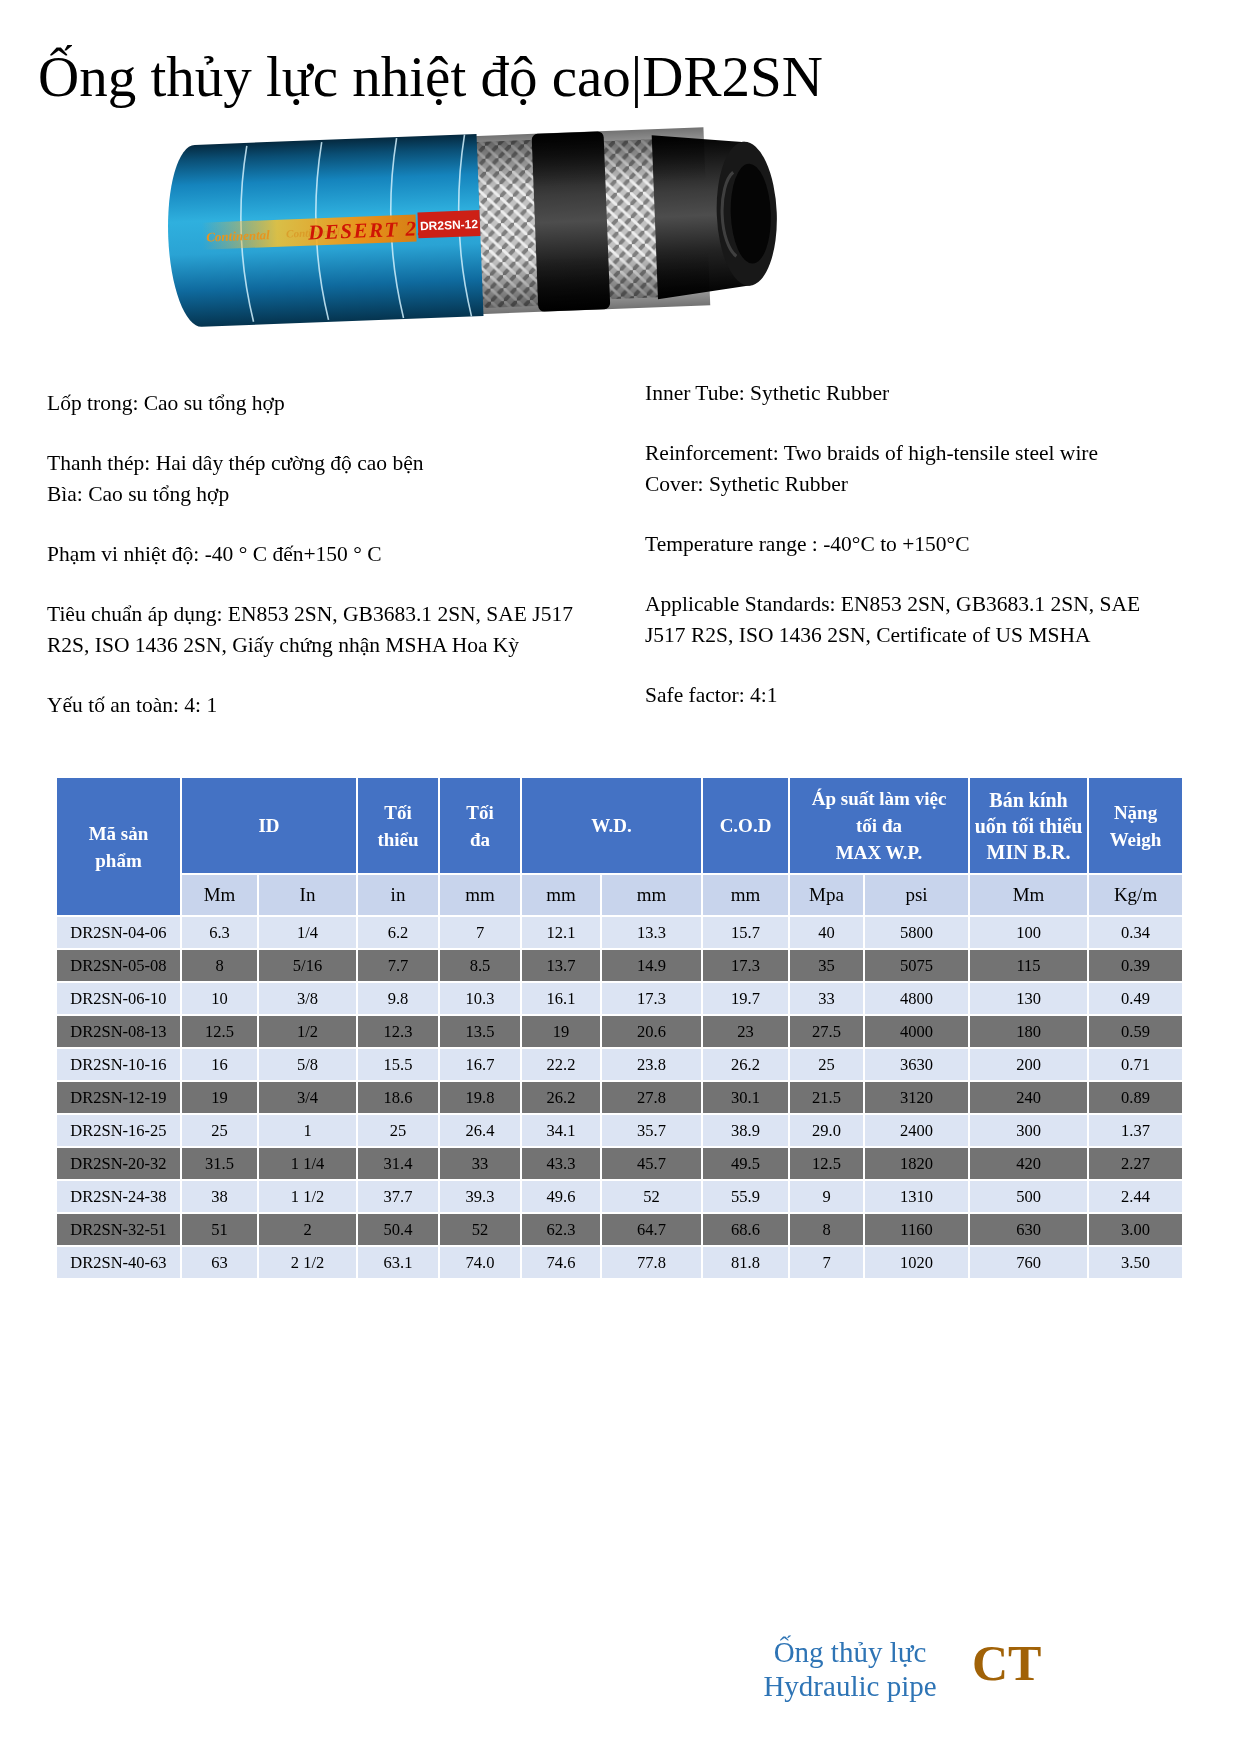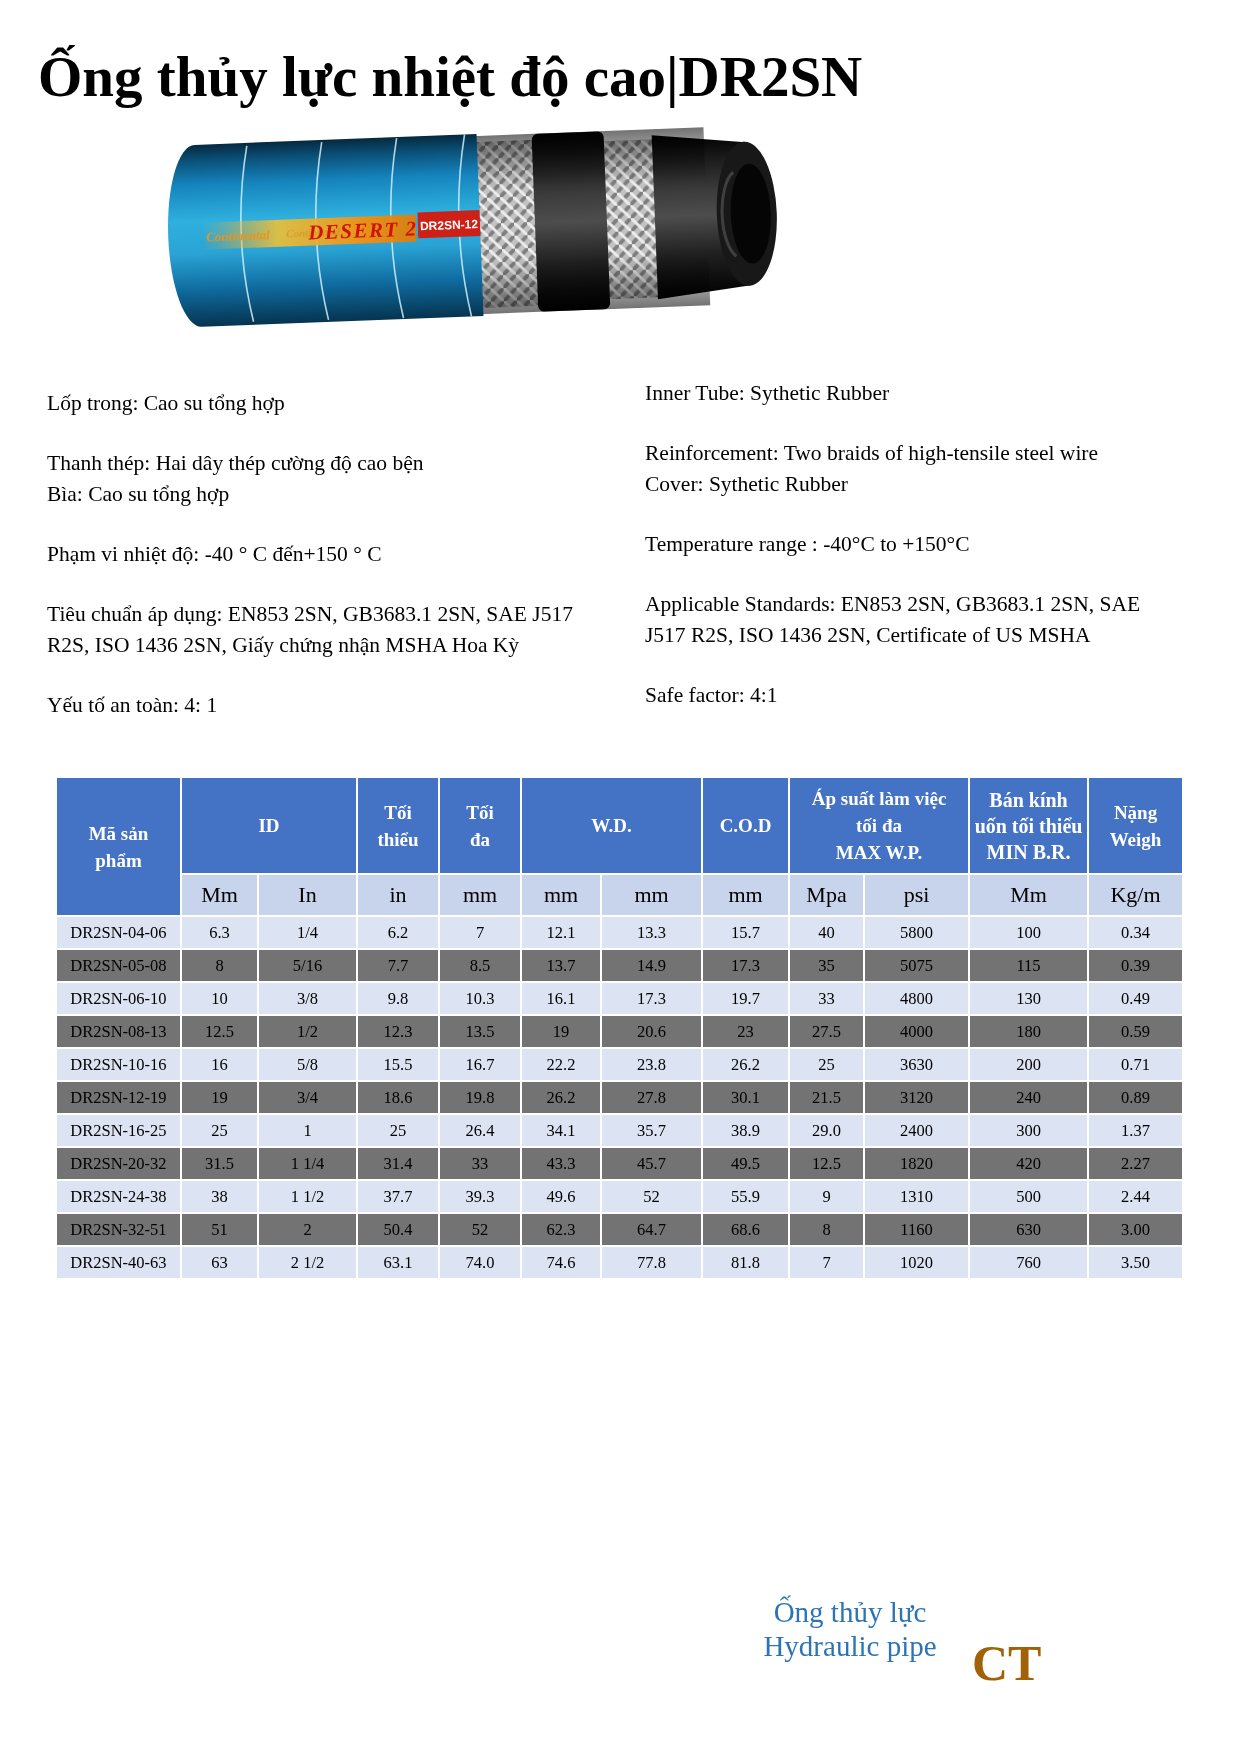--- a/index.html
+++ b/index.html
@@ -3,21 +3,21 @@
 <meta charset="utf-8">
 <style>
   * { margin:0; padding:0; box-sizing:border-box; }
   html,body { background:#ffffff; }
   body {
     width:1240px; height:1754px; position:relative; overflow:hidden;
     font-family:"Liberation Serif","DejaVu Serif",serif; color:#000;
   }
   .title {
     position:absolute; left:38px; top:44px;
-    font-size:57px; font-weight:700; letter-spacing:0px; white-space:nowrap;
+    font-size:57px; font-weight:400; letter-spacing:0px; white-space:nowrap;
   }
   .hose-wrap { position:absolute; left:150px; top:120px; width:660px; height:210px; }
   .t-brand  { font-size:13px; font-weight:bold; font-style:italic; fill:#e8951e; }
   .t-brand2 { font-size:11px; font-weight:bold; font-style:italic; fill:#d98a1a; opacity:.55; }
   .t-series { font-size:21px; font-weight:bold; font-style:italic; fill:#cf1405; letter-spacing:1.5px; }
   .t-model  { font-size:12px; font-weight:bold; fill:#ffffff; font-family:"Liberation Sans",sans-serif; }
 
   .spec-col { position:absolute; font-size:21.5px; line-height:31px; }
   .spec-col p { margin:0 0 29px 0; }
   .col-vi { left:47px;  top:388px; width:535px; }
@@ -30,27 +30,27 @@
   }
   .spec-table th {
     background:#4472c4; color:#ffffff; font-weight:bold; font-size:19px;
     text-align:center; vertical-align:middle; white-space:pre-line; line-height:27px;
     height:95px; padding:2px;
   }
   .spec-table th.th-small { font-size:20px; line-height:26px; }
   .spec-table td {
     text-align:center; vertical-align:middle; font-size:16.5px; padding:0 2px;
   }
-  .spec-table tr.units-row td { background:#c8d4ec; height:40px; font-size:22px;margin-left:41px; }
+  .spec-table tr.units-row td { background:#c8d4ec; height:40px; font-size:19px;margin-left:41px; }
   .spec-table tbody td { height:31px; }
   .spec-table tbody tr.odd  td { background:#dce4f3; }
   .spec-table tbody tr.even td { background:#737373; }
 
   .footer-text {
-    position:absolute; left:752px; top:1595px; width:196px;
+    position:absolute; left:752px; top:1635px; width:196px;
     text-align:center; color:#2e74b5; font-size:29px; line-height:34px; white-space:nowrap;
   }
   .footer-logo {
     position:absolute; left:972px; top:1634px;
     color:#a16207; font-size:50px; font-weight:bold; letter-spacing:0px;
   }
 </style>
 </head>
 <body>
 

